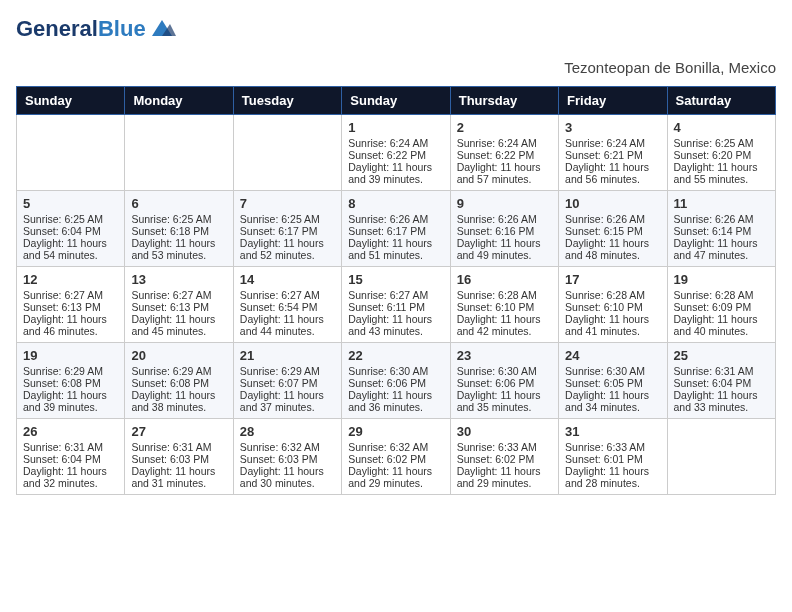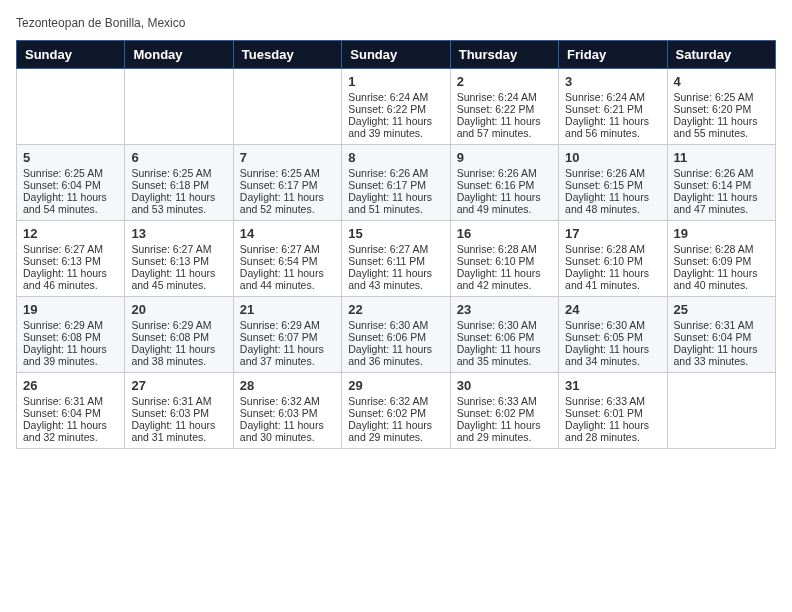--- a/index.html
+++ b/index.html
@@ -35,22 +35,23 @@
     }
     .title-block {
       text-align: right;
     }
     .month-title {
       font-size: 36px;
       color: #222;
       font-weight: normal;
     }
     .subtitle {
-      font-size: 12px;
+      font-size: 15px;
       color: #444;
+      margin-top: 43px;
     }
     .calendar {
       width: 100%;
       border-collapse: collapse;
       border: 1px solid #ccc;
     }
     .calendar th {
       background: #0f172a;
       color: #fff;
       text-align: left;
@@ -78,20 +79,31 @@
       display: block;
       margin-bottom: 2px;
     }
     .empty { background: #fff !important; }
     .row-even td { background: #eef1f8; }
   </style>
 </head>
 <body>
 
 <div class="header">
+  <div class="logo">
+    <div class="logo-text">
+      <span>
+        <span style="color:#1a3a6b; font-weight:bold;">General</span><span style="color:#2e7bbf; font-weight:bold;">Blue</span>
+      </span>
+      <svg class="logo-icon" viewBox="0 0 28 22" xmlns="http://www.w3.org/2000/svg">
+        <polygon points="4,18 14,2 24,18" fill="#2e7bbf"></polygon>
+        <polygon points="14,18 22,6 28,18" fill="#1a3a6b" opacity="0.7"></polygon>
+      </svg>
+    </div>
+  </div>
   <div class="title-block">
     <div class="subtitle">Tezonteopan de Bonilla, Mexico</div>
   </div>
 </div>
 
 <table class="calendar">
   <thead>
     <tr id="header-row">
         <th>Sunday</th>
         <th>Monday</th>

